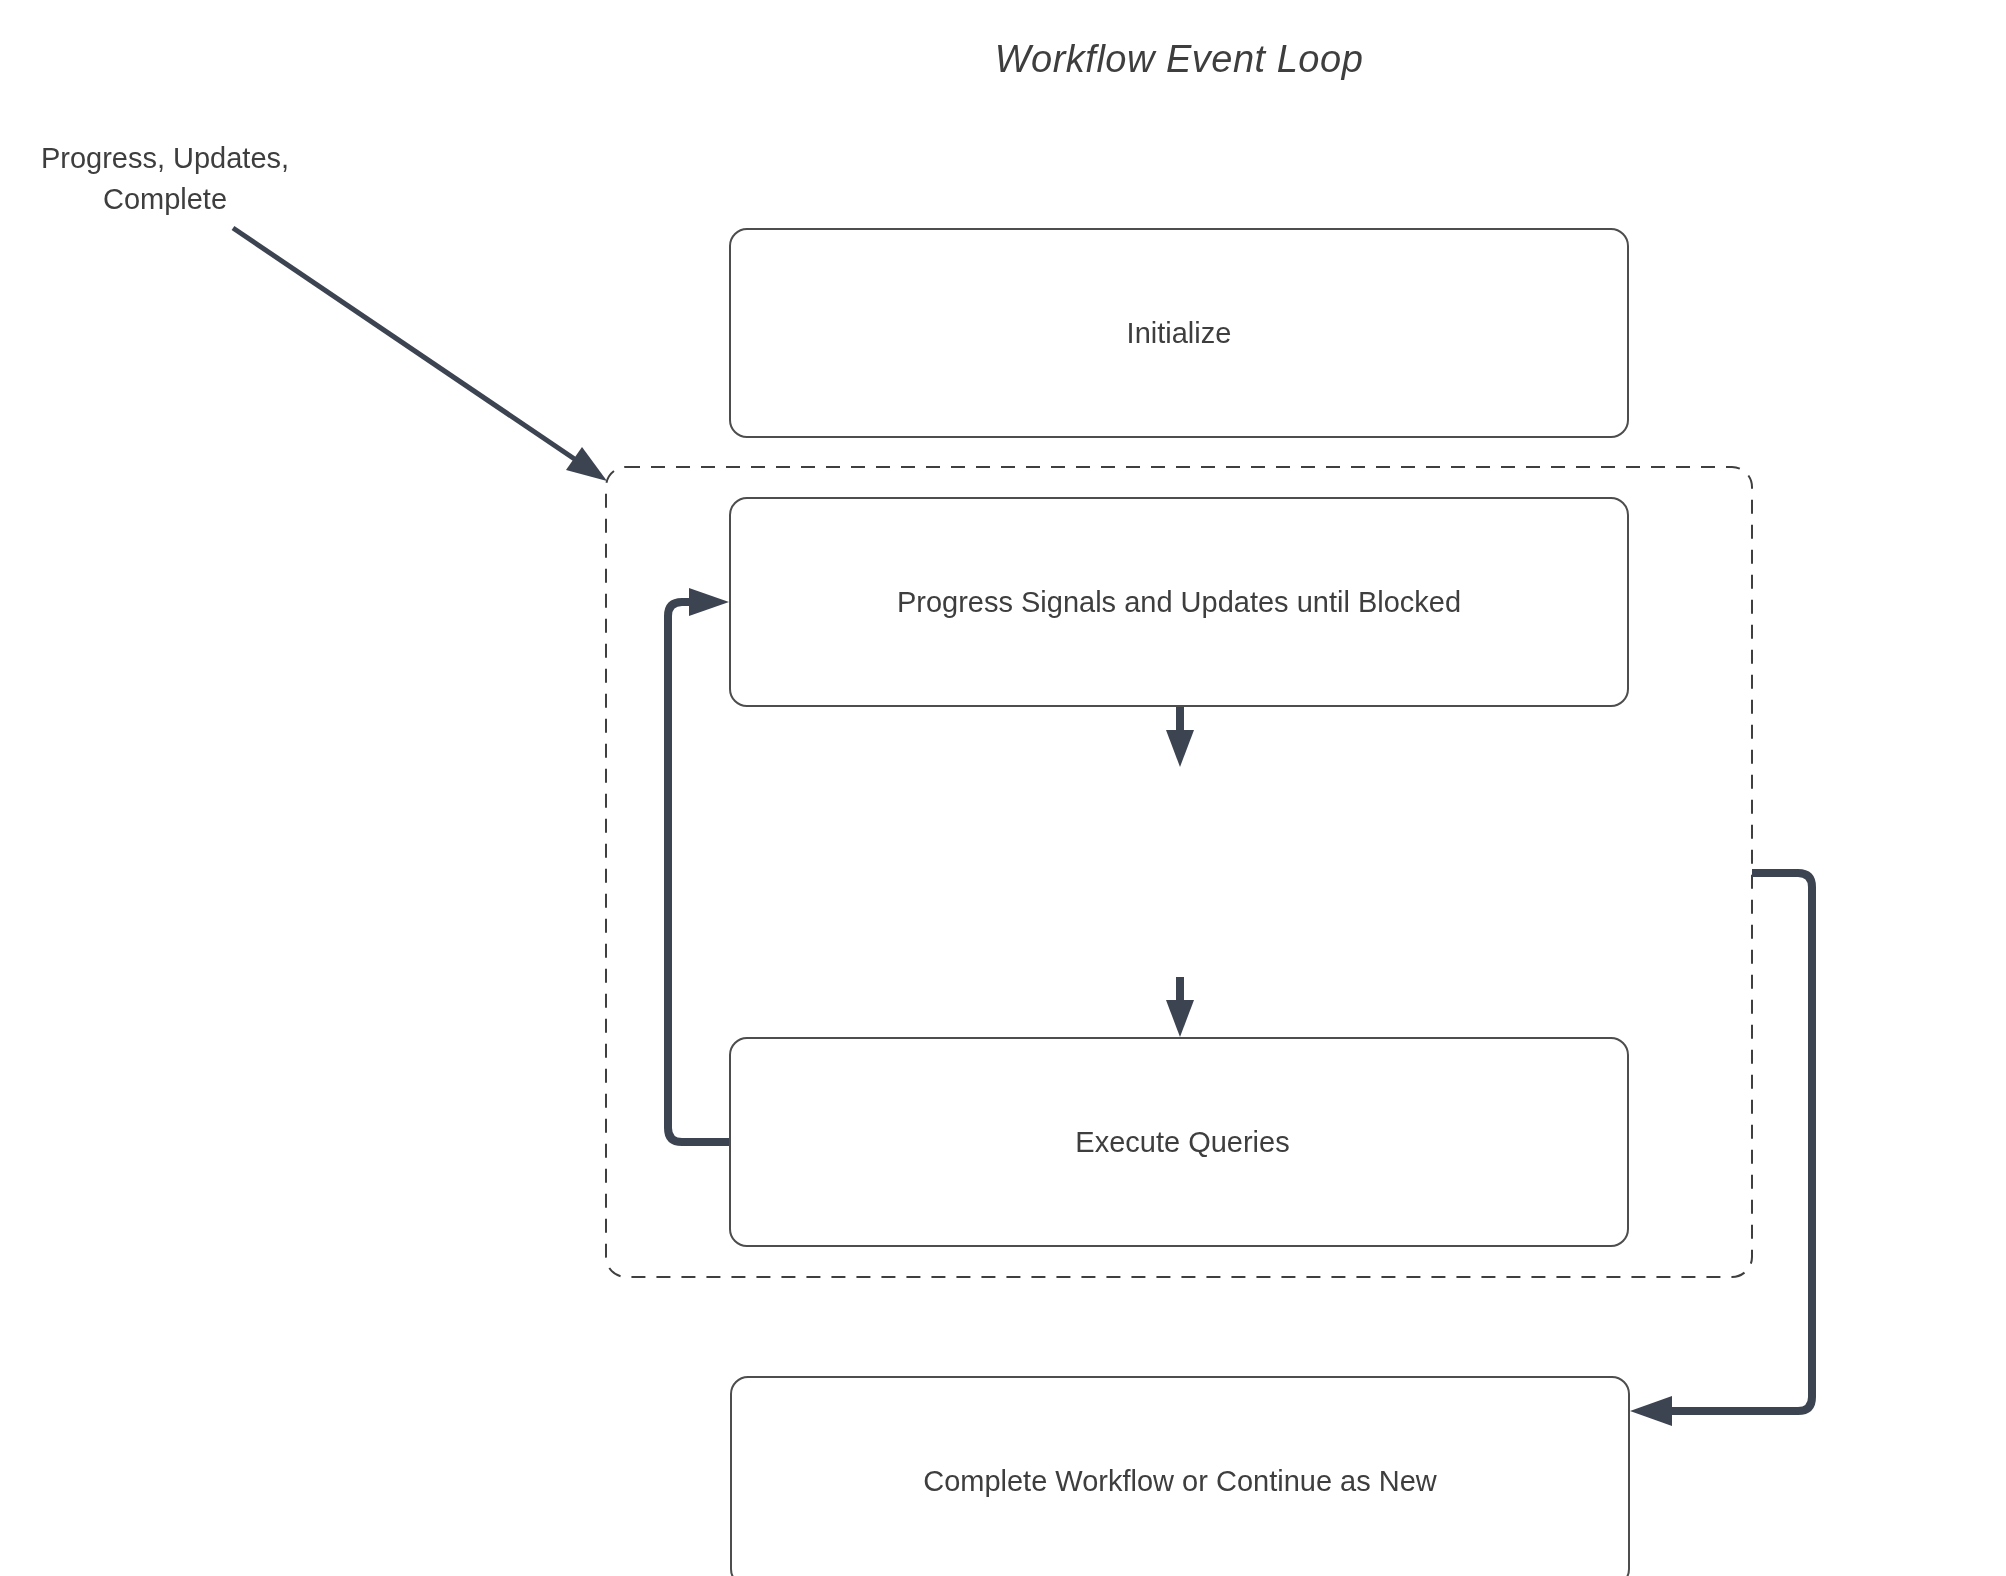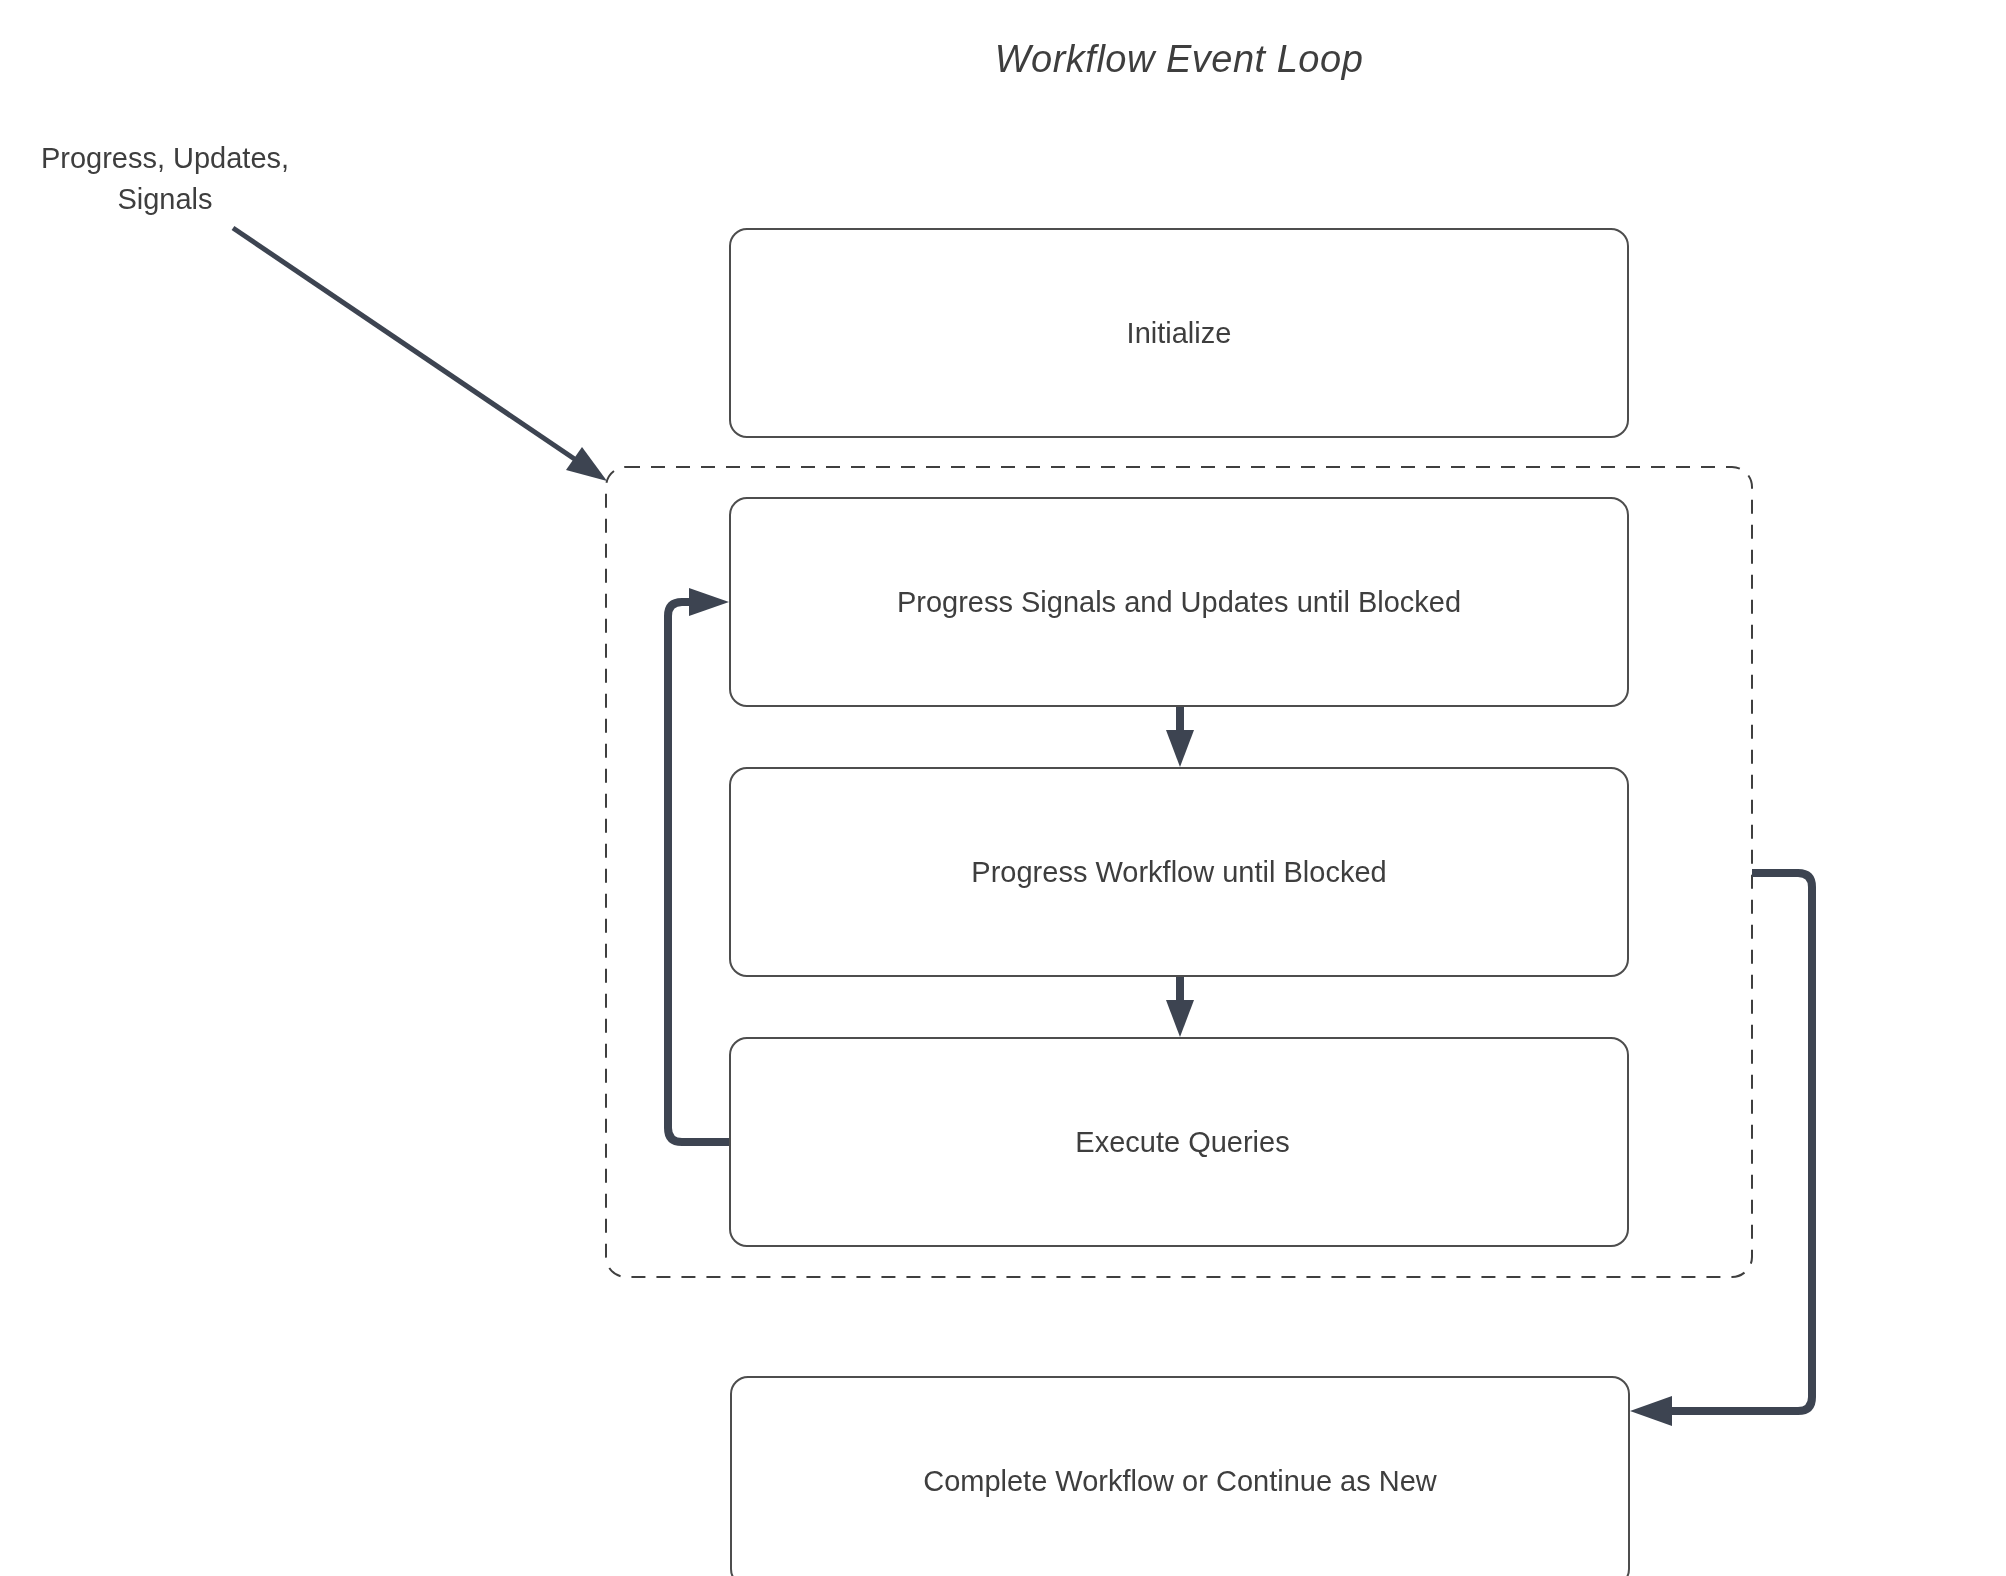--- a/index.html
+++ b/index.html
@@ -97,34 +97,31 @@
 </style>
 </head>
 <body>
 
 <div class="canvas">
 
   <div class="diagram-title">Workflow Event Loop</div>
 
   <div class="ext-label">
     <div>Progress, Updates,</div>
-    <div>Signals</div>
+    <div>Complete</div>
   </div>
 
   <div class="node node-progress-signals">
     <span class="node-label">Progress Signals and Updates until Blocked</span>
   </div>
 
   <div class="node node-initialize">
     <span class="node-label">Initialize</span>
   </div>
 
-  <div class="node node-progress-workflow">
-    <span class="node-label">Progress Workflow until Blocked</span>
-  </div>
 
   <div class="node node-execute-queries">
     <span class="node-label">Execute Queries</span>
   </div>
 
   <div class="node node-complete">
     <span class="node-label">Complete Workflow or Continue as New</span>
   </div>
 
   <svg class="connector-layer" viewBox="0 0 2006 1576">

